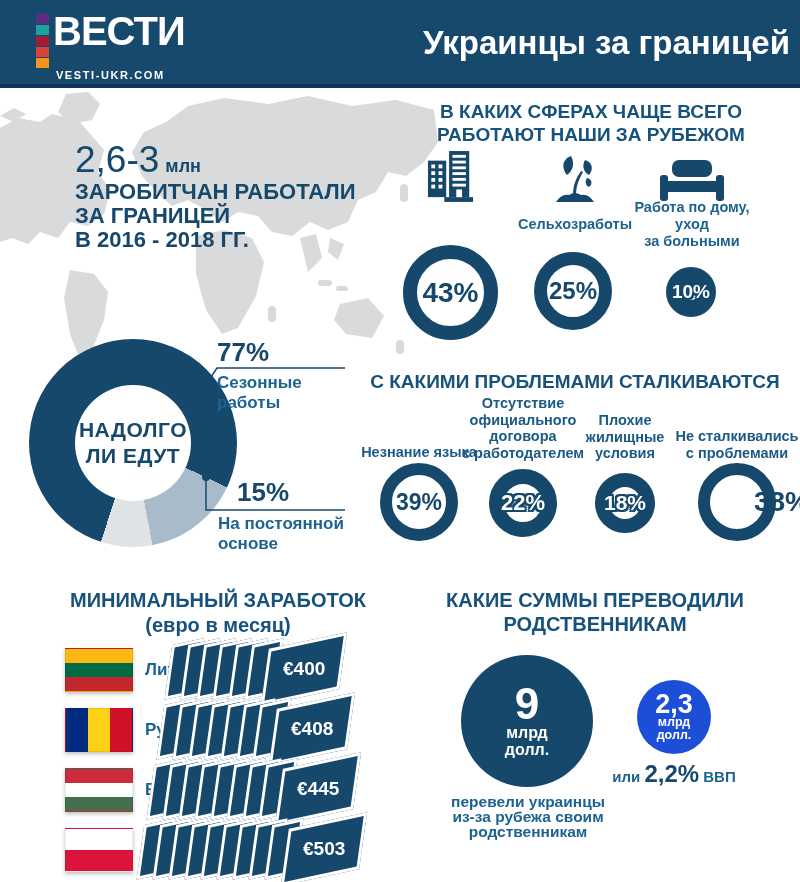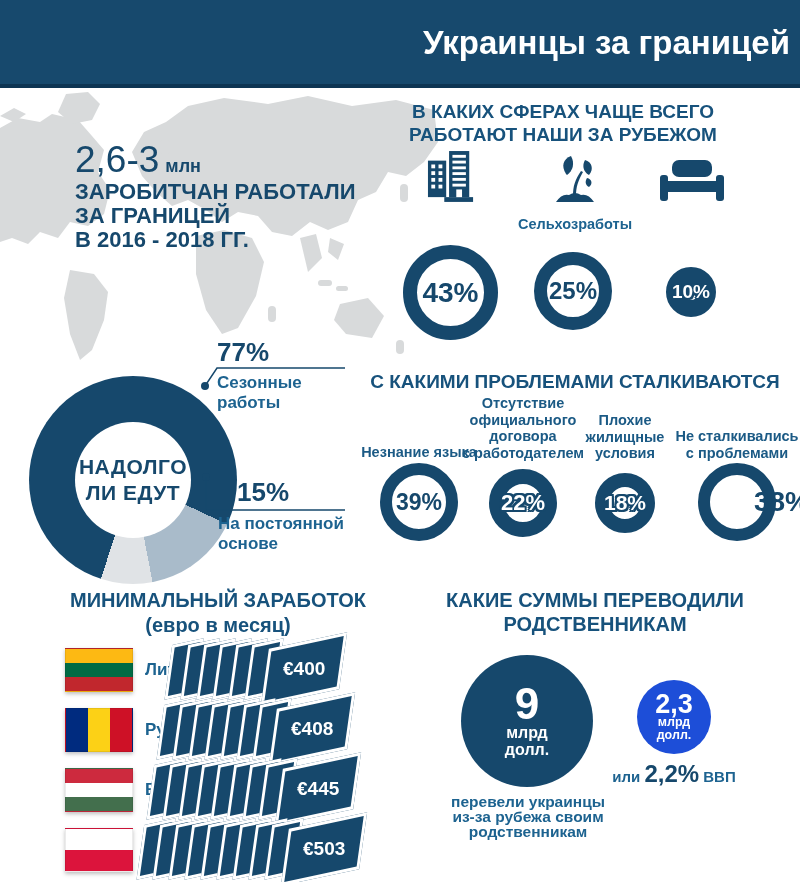--- a/index.html
+++ b/index.html
@@ -24,21 +24,21 @@
   
   .migrants{position:absolute;left:75px;top:140px;color:#16486c;z-index:2;}
   .migrants .big{font-size:37px;font-weight:normal;line-height:40px;}
   .migrants .unit{font-size:18px;font-weight:bold;margin-left:6px;}
   .migrants .line{font-size:22px;font-weight:bold;line-height:24px;}
 
   
   .section-title{position:absolute;color:#17527c;font-weight:bold;text-align:center;}
 
   
-  #spheres-title{left:408px;top:100px;width:310px;font-size:19px;line-height:23px;}
+  #spheres-title{left:436px;top:100px;width:310px;font-size:19px;line-height:23px;}
   .sphere-icon-box{position:absolute;display:flex;align-items:flex-end;justify-content:center;}
   #sphere-icon-0{left:395px;top:146px;width:112px;height:58px;}
   #sphere-icon-1{left:516px;top:150px;width:118px;height:54px;}
   #sphere-icon-2{left:626px;top:154px;width:132px;height:48px;}
   .sphere-label{position:absolute;text-align:center;font-size:14.5px;font-weight:bold;color:#1d6390;line-height:17px;}
   #sphere-label-0{left:395px;top:208px;width:112px;}
   #sphere-label-1{left:516px;top:216px;width:118px;}
   #sphere-label-2{left:626px;top:199px;width:132px;}
 
   
@@ -50,21 +50,21 @@
       -2px 0 0 #16486c, 2px 0 0 #16486c,
       -2px 2px 0 #16486c, 0 2px 0 #16486c, 2px 2px 0 #16486c;}
   #donut-43{left:403px;top:245px;width:95px;height:95px;border-width:14px;}
   #donut-43 .pct{font-size:28px;}
   #donut-25{left:534px;top:252px;width:78px;height:78px;border-width:13px;}
   #donut-25 .pct{font-size:24px;}
   #donut-10{left:666px;top:267px;width:50px;height:50px;border-width:17px;}
   #donut-10 .pct{font-size:19px;}
 
   
-  #duration-donut{position:absolute;left:29px;top:376px;width:208px;height:208px;border-radius:50%;z-index:1;}
+  #duration-donut{position:absolute;left:29px;top:339px;width:208px;height:208px;border-radius:50%;z-index:1;}
   #duration-hole{position:absolute;left:50%;top:50%;transform:translate(-50%,-50%);width:116px;height:116px;
                  background:#fff;border-radius:50%;display:flex;align-items:center;justify-content:center;
                  text-align:center;font-size:21px;font-weight:bold;color:#16486c;line-height:26px;letter-spacing:0.5px;}
   .callout-svg{position:absolute;left:130px;top:330px;z-index:2;}
   .callout-pct{position:absolute;font-size:26px;font-weight:bold;color:#16486c;z-index:2;}
   #pct-77{left:217px;top:337px;}
   #pct-15{left:237px;top:477px;}
   .callout-label{position:absolute;font-size:17px;font-weight:bold;color:#1d6390;line-height:20px;z-index:2;}
   #lbl-77{left:217px;top:373px;}
   #lbl-15{left:218px;top:514px;}
@@ -124,20 +124,33 @@
   #small-note .note-head .big-val{font-size:24px;}
   .note-text{font-size:15.5px;font-weight:bold;color:#1d6390;line-height:15px;margin-top:2px;}
   #small-note .note-text{font-size:14.5px;line-height:14px;}
 </style>
 </head>
 <body>
 
 <div class="page">
 
   <div class="header">
+    <div class="logo">
+      <div class="logo-row">
+        <div class="logo-blocks">
+            <div class="logo-block" style="background: rgb(91, 46, 131);"></div>
+            <div class="logo-block" style="background: rgb(27, 163, 156);"></div>
+            <div class="logo-block" style="background: rgb(161, 28, 53);"></div>
+            <div class="logo-block" style="background: rgb(216, 67, 59);"></div>
+            <div class="logo-block" style="background: rgb(246, 146, 30);"></div>
+          </div>
+        <div class="logo-text">ВЕСТИ</div>
+      </div>
+      <div class="logo-site">VESTI-UKR.COM</div>
+    </div>
     <div class="header-title">Украинцы за границей</div>
   </div>
 
   <svg class="map-svg" width="440" height="286" viewBox="0 0 440 286">
     <g fill="#d8dadb">
       <path d="M0,40 L18,30 L40,34 L52,26 L78,32 L92,48 L104,62 L98,84 L110,102 L104,126 L88,138 L70,134 L58,150 L40,144 L28,156 L12,150 L0,154 Z"></path>
       <path d="M0,28 L14,20 L26,26 L14,34 Z"></path>
       <path d="M58,24 L66,6 L88,4 L100,16 L92,32 L72,36 Z"></path>
       <path d="M70,182 L94,186 L108,204 L104,232 L92,262 L80,272 L70,246 L64,210 Z"></path>
       <path d="M132,64 L144,44 L166,34 L188,18 L224,10 L268,16 L308,8 L352,18 L396,12 L434,22 L438,54 L424,74 L406,88 L388,84 L376,104 L358,112 L348,134 L328,142 L310,134 L292,148 L272,144 L258,128 L238,124 L222,134 L206,122 L188,112 L172,118 L156,104 L142,88 Z"></path>
@@ -204,20 +217,23 @@
   <div class="sphere-icon-box" id="sphere-icon-2">
     <svg width="66" height="42" viewBox="0 0 66 42" fill="#16486c">
       <rect x="13" y="0" width="40" height="17" rx="7"></rect>
       <rect x="1" y="15" width="8" height="26" rx="3"></rect>
       <rect x="57" y="15" width="8" height="26" rx="3"></rect>
       <rect x="7" y="21" width="52" height="11" rx="2"></rect>
     </svg>
   </div>
 
   <div class="sphere-label pre" id="sphere-label-1">Сельхозработы</div>
+  <div class="sphere-label pre" id="sphere-label-2">Работа по дому,
+уход
+за больными</div>
 
   <div class="donut" id="donut-43">
     <span class="pct">43%</span>
   </div>
   <div class="donut" id="donut-25">
     <span class="pct">25%</span>
   </div>
   <div class="donut outline" id="donut-10">
     <span class="pct">10%</span>
   </div>

